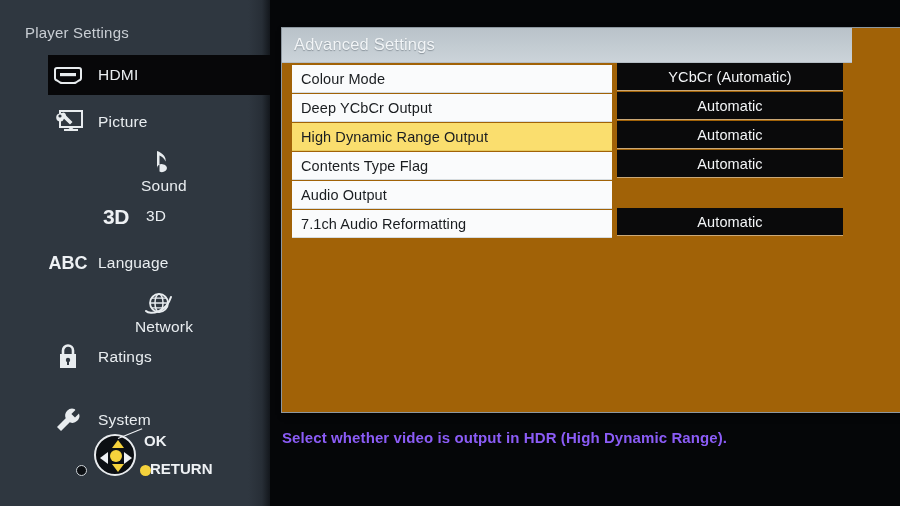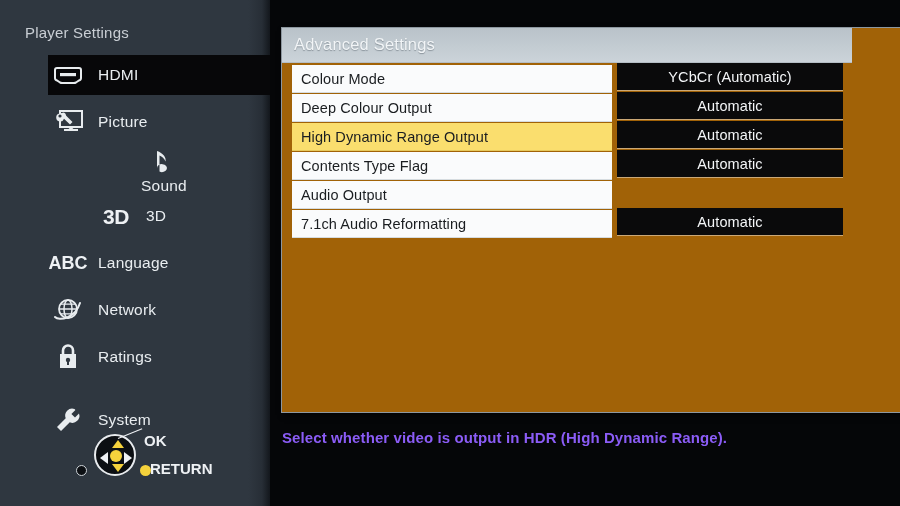--- a/index.html
+++ b/index.html
@@ -145,21 +145,21 @@
       <span class="nav-label">3D</span>
     </div>
 
     <div class="nav-item" style="top:243px;">
       <span class="nav-icon">
         <span class="icon-text abc">ABC</span>
       </span>
       <span class="nav-label">Language</span>
     </div>
 
-    <div class="nav-item" style="top:290px;">
+    <div class="nav-item" style="top:290px;flex-direction:column;">
       <span class="nav-icon">
         <svg width="30" height="28" viewBox="0 0 30 28">
           <circle cx="15" cy="13" r="9" fill="none" stroke="#e8ecef" stroke-width="1.8"></circle>
           <ellipse cx="15" cy="13" rx="4" ry="9" fill="none" stroke="#e8ecef" stroke-width="1.5"></ellipse>
           <path d="M6 13 H24 M7.3 8.2 H22.7 M7.3 17.8 H22.7" stroke="#e8ecef" stroke-width="1.3"></path>
           <path d="M2 21 C6 25 22 23 27 7" fill="none" stroke="#e8ecef" stroke-width="2" stroke-linecap="round"></path>
         </svg>
       </span>
       <span class="nav-label">Network</span>
     </div>
@@ -212,21 +212,21 @@
         <div class="srow-label">
           <span>Colour Mode</span>
         </div>
         <div class="srow-value">
           <span>YCbCr (Automatic)</span>
         </div>
       </div>
 
       <div class="srow">
         <div class="srow-label">
-          <span>Deep Colour Output</span>
+          <span>Deep YCbCr Output</span>
         </div>
         <div class="srow-value">
           <span>Automatic</span>
         </div>
       </div>
 
       <div class="srow highlight">
         <div class="srow-label">
           <span>High Dynamic Range Output</span>
         </div>

